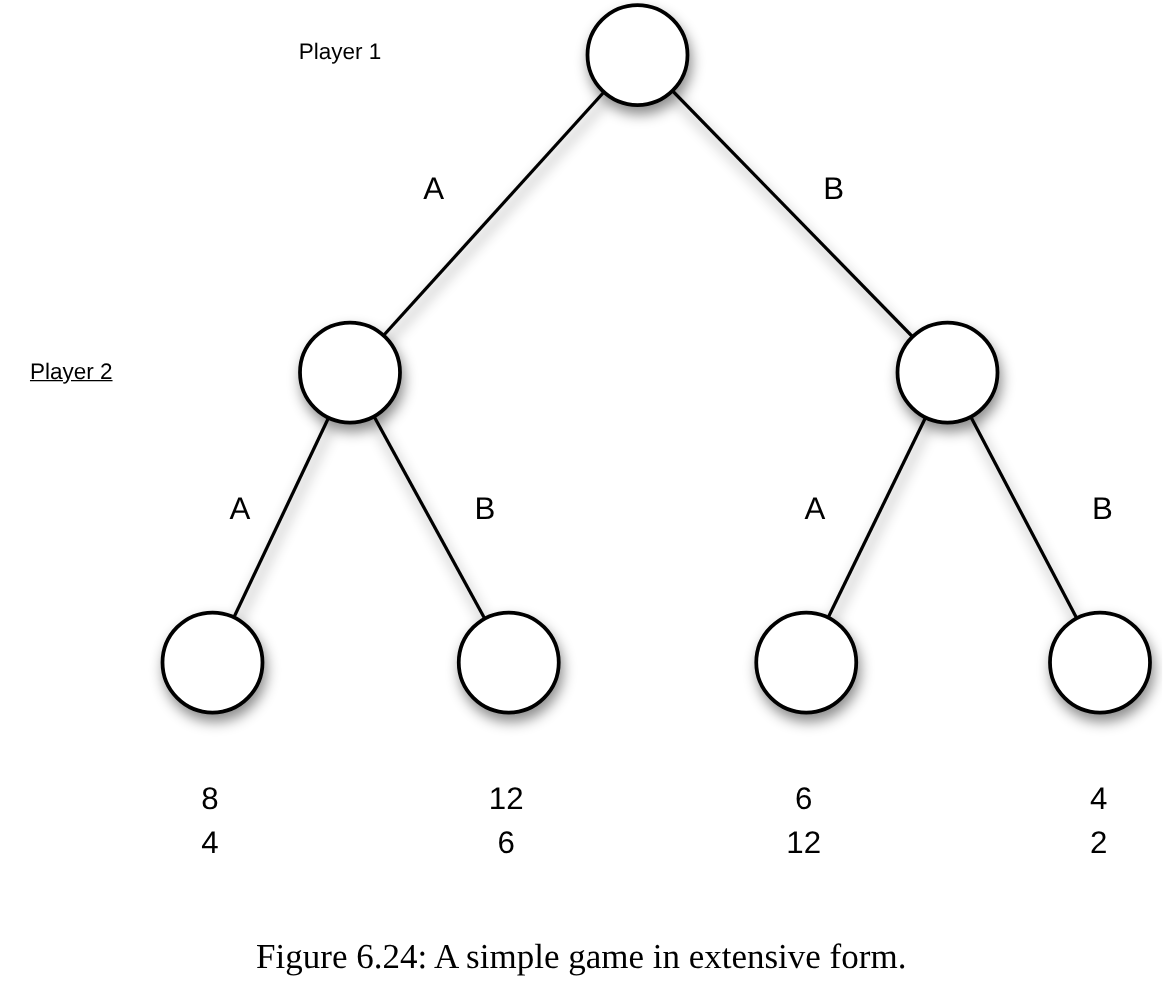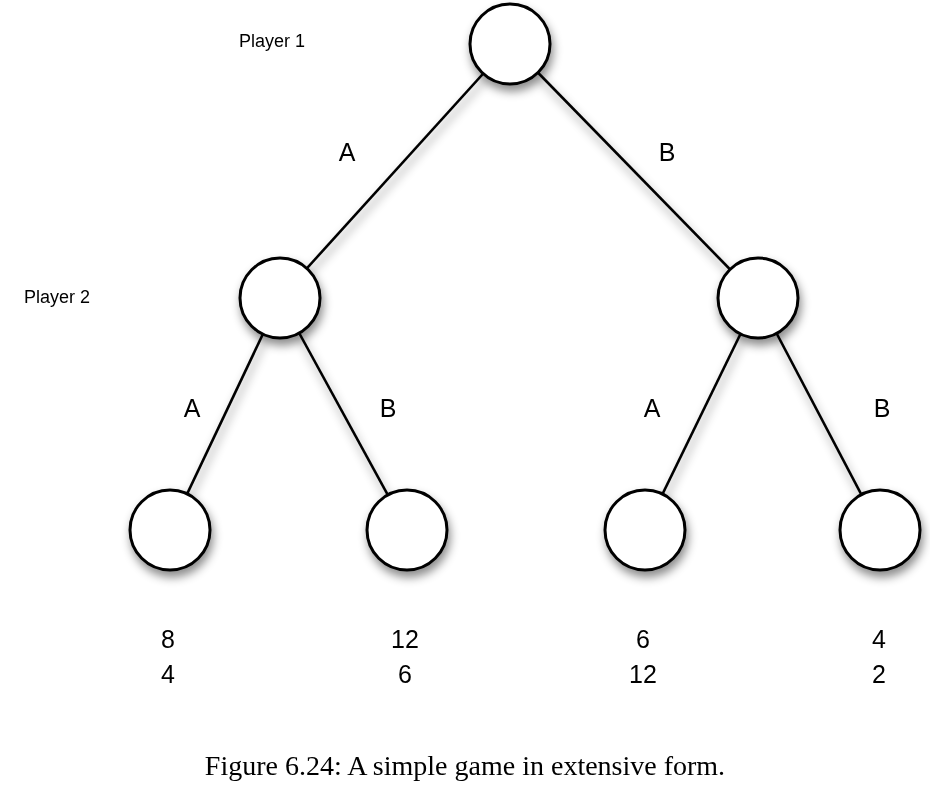--- a/index.html
+++ b/index.html
@@ -84,21 +84,21 @@
       <circle class="node-circle" cx="280" cy="298" r="40"></circle>
       <circle class="node-circle" cx="758" cy="298" r="40"></circle>
       <circle class="node-circle" cx="170" cy="530" r="40"></circle>
       <circle class="node-circle" cx="407" cy="530" r="40"></circle>
       <circle class="node-circle" cx="645" cy="530" r="40"></circle>
       <circle class="node-circle" cx="880" cy="530" r="40"></circle>
     </g>
   </svg>
 
   <span class="lbl player-label" style="left:272px; top:41px;">Player 1</span>
-  <span class="lbl player-label" style="left:57px; top:297px;">Player 2</span>
+  <span class="lbl player-label" style="left:57px; top:297px;text-decoration:underline;">Player 2</span>
 
   <span class="lbl edge-label" style="left:347px; top:152px;">A</span>
   <span class="lbl edge-label" style="left:667px; top:152px;">B</span>
   <span class="lbl edge-label" style="left:192px; top:408px;">A</span>
   <span class="lbl edge-label" style="left:388px; top:408px;">B</span>
   <span class="lbl edge-label" style="left:652px; top:408px;">A</span>
   <span class="lbl edge-label" style="left:882px; top:408px;">B</span>
 
   <div class="payoff-stack" style="left:168px; top:622px;">
     <span>8</span>

